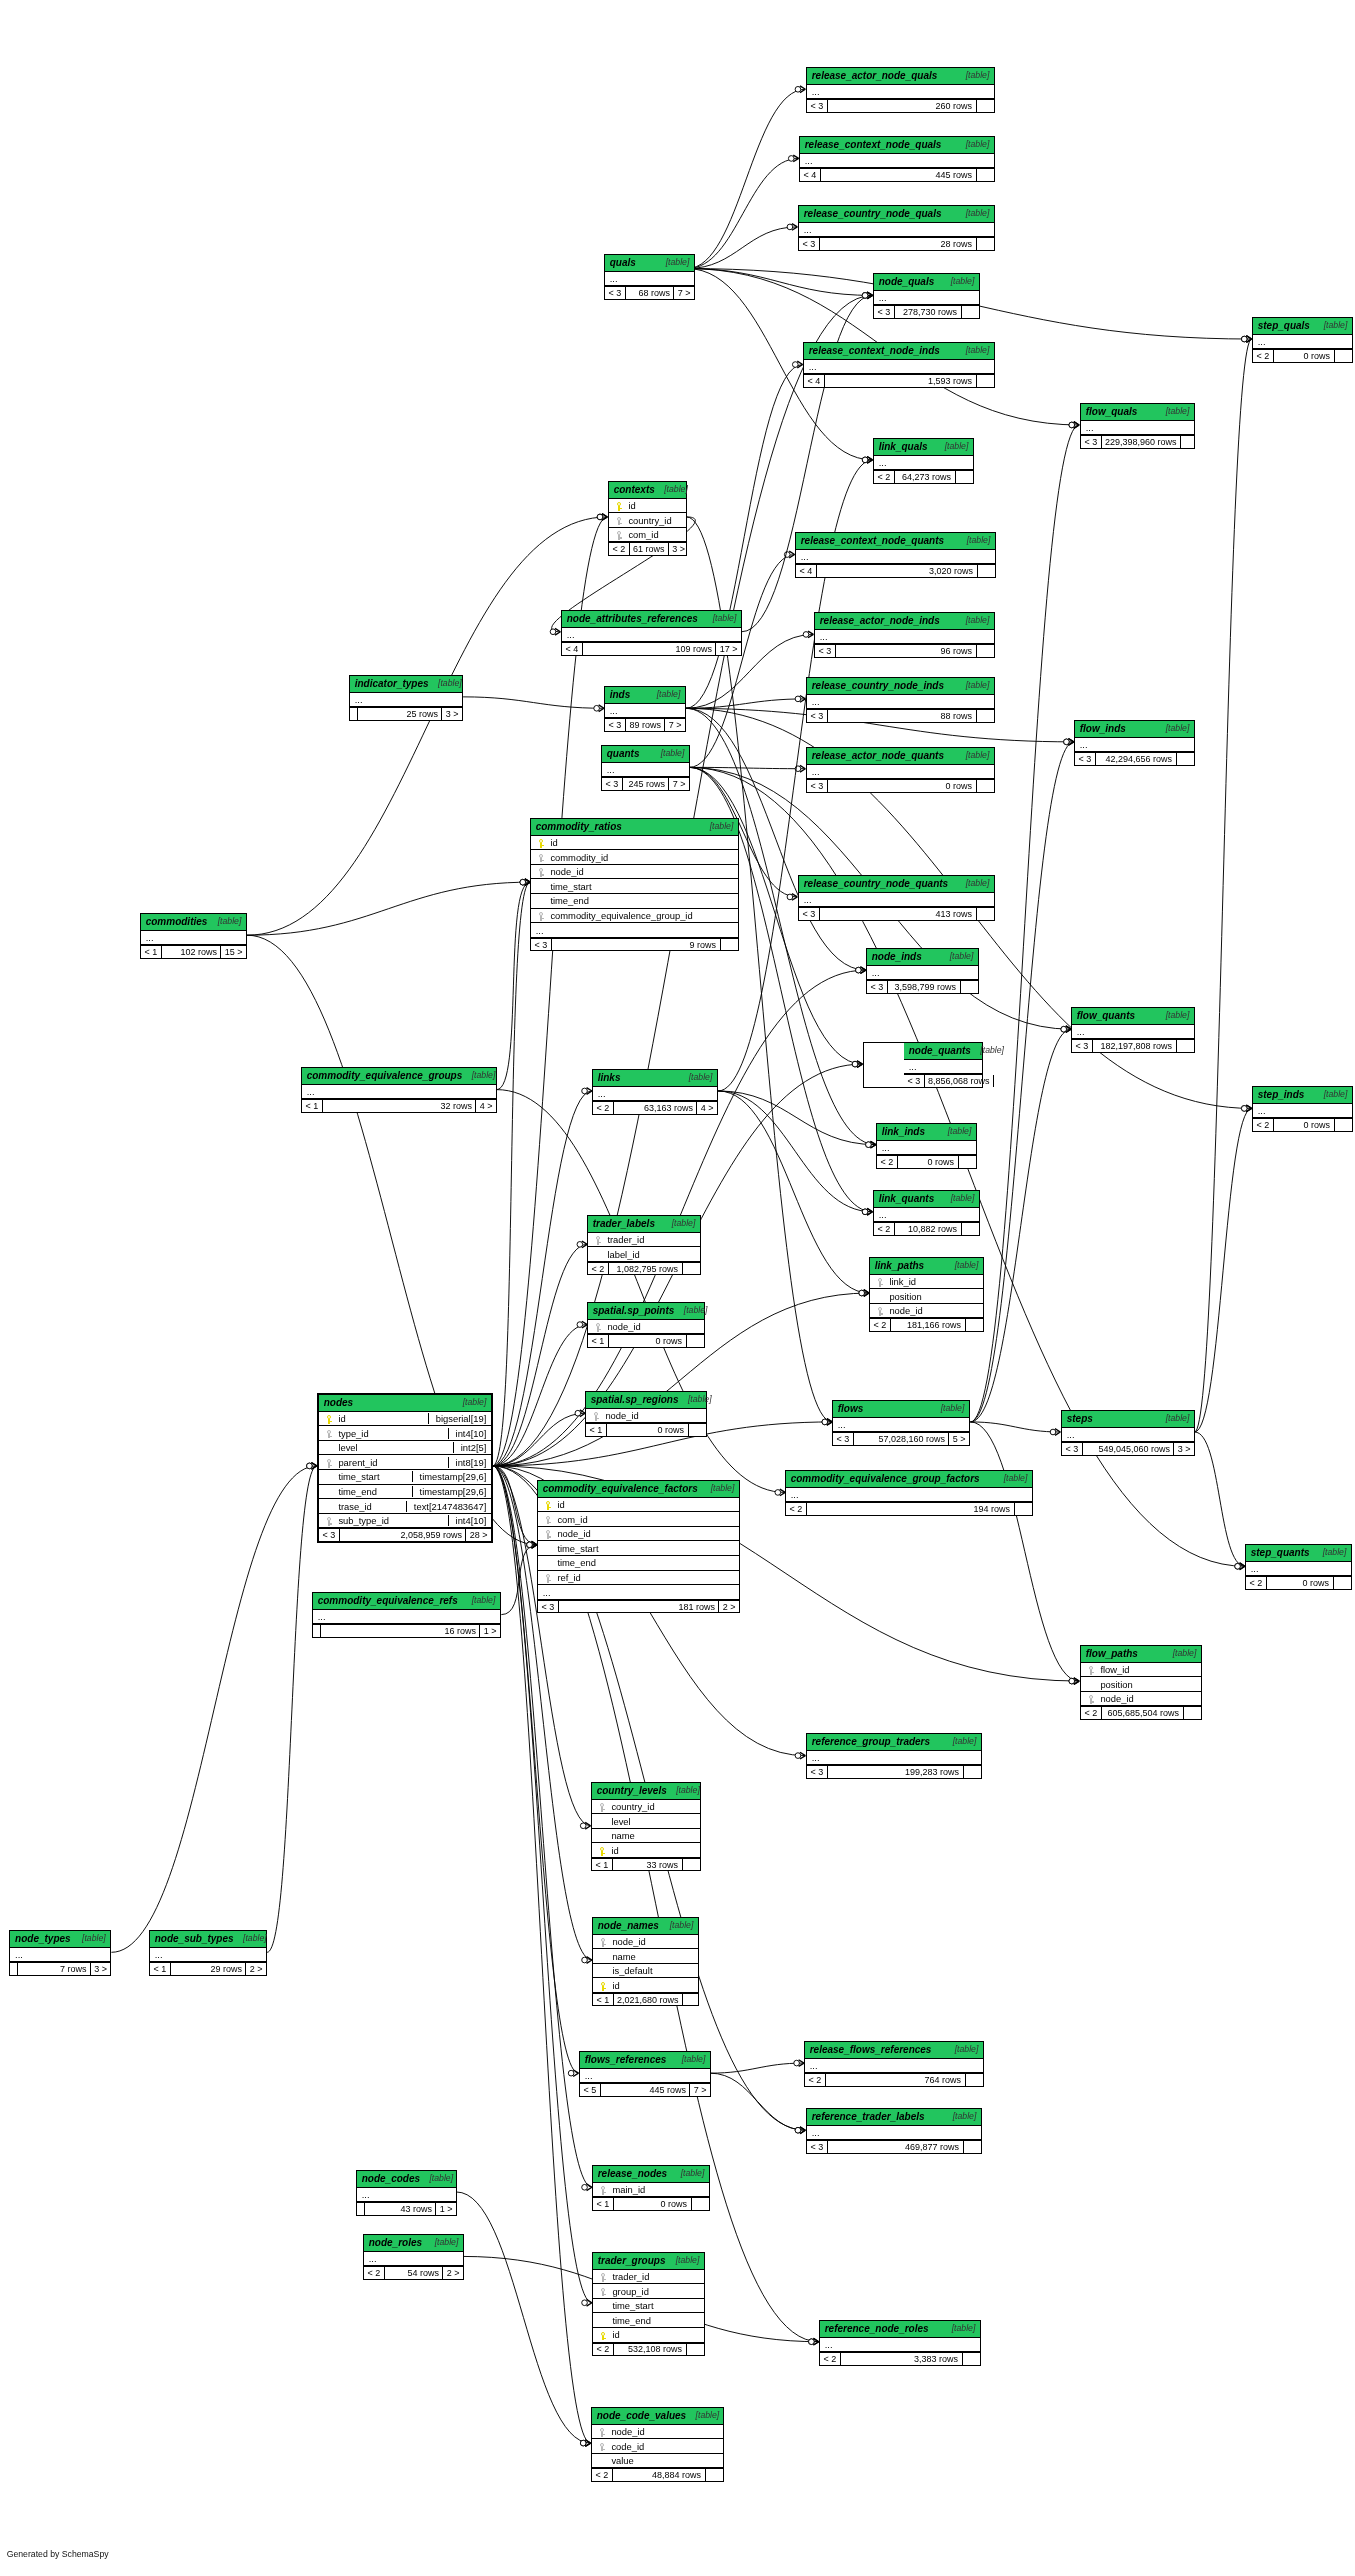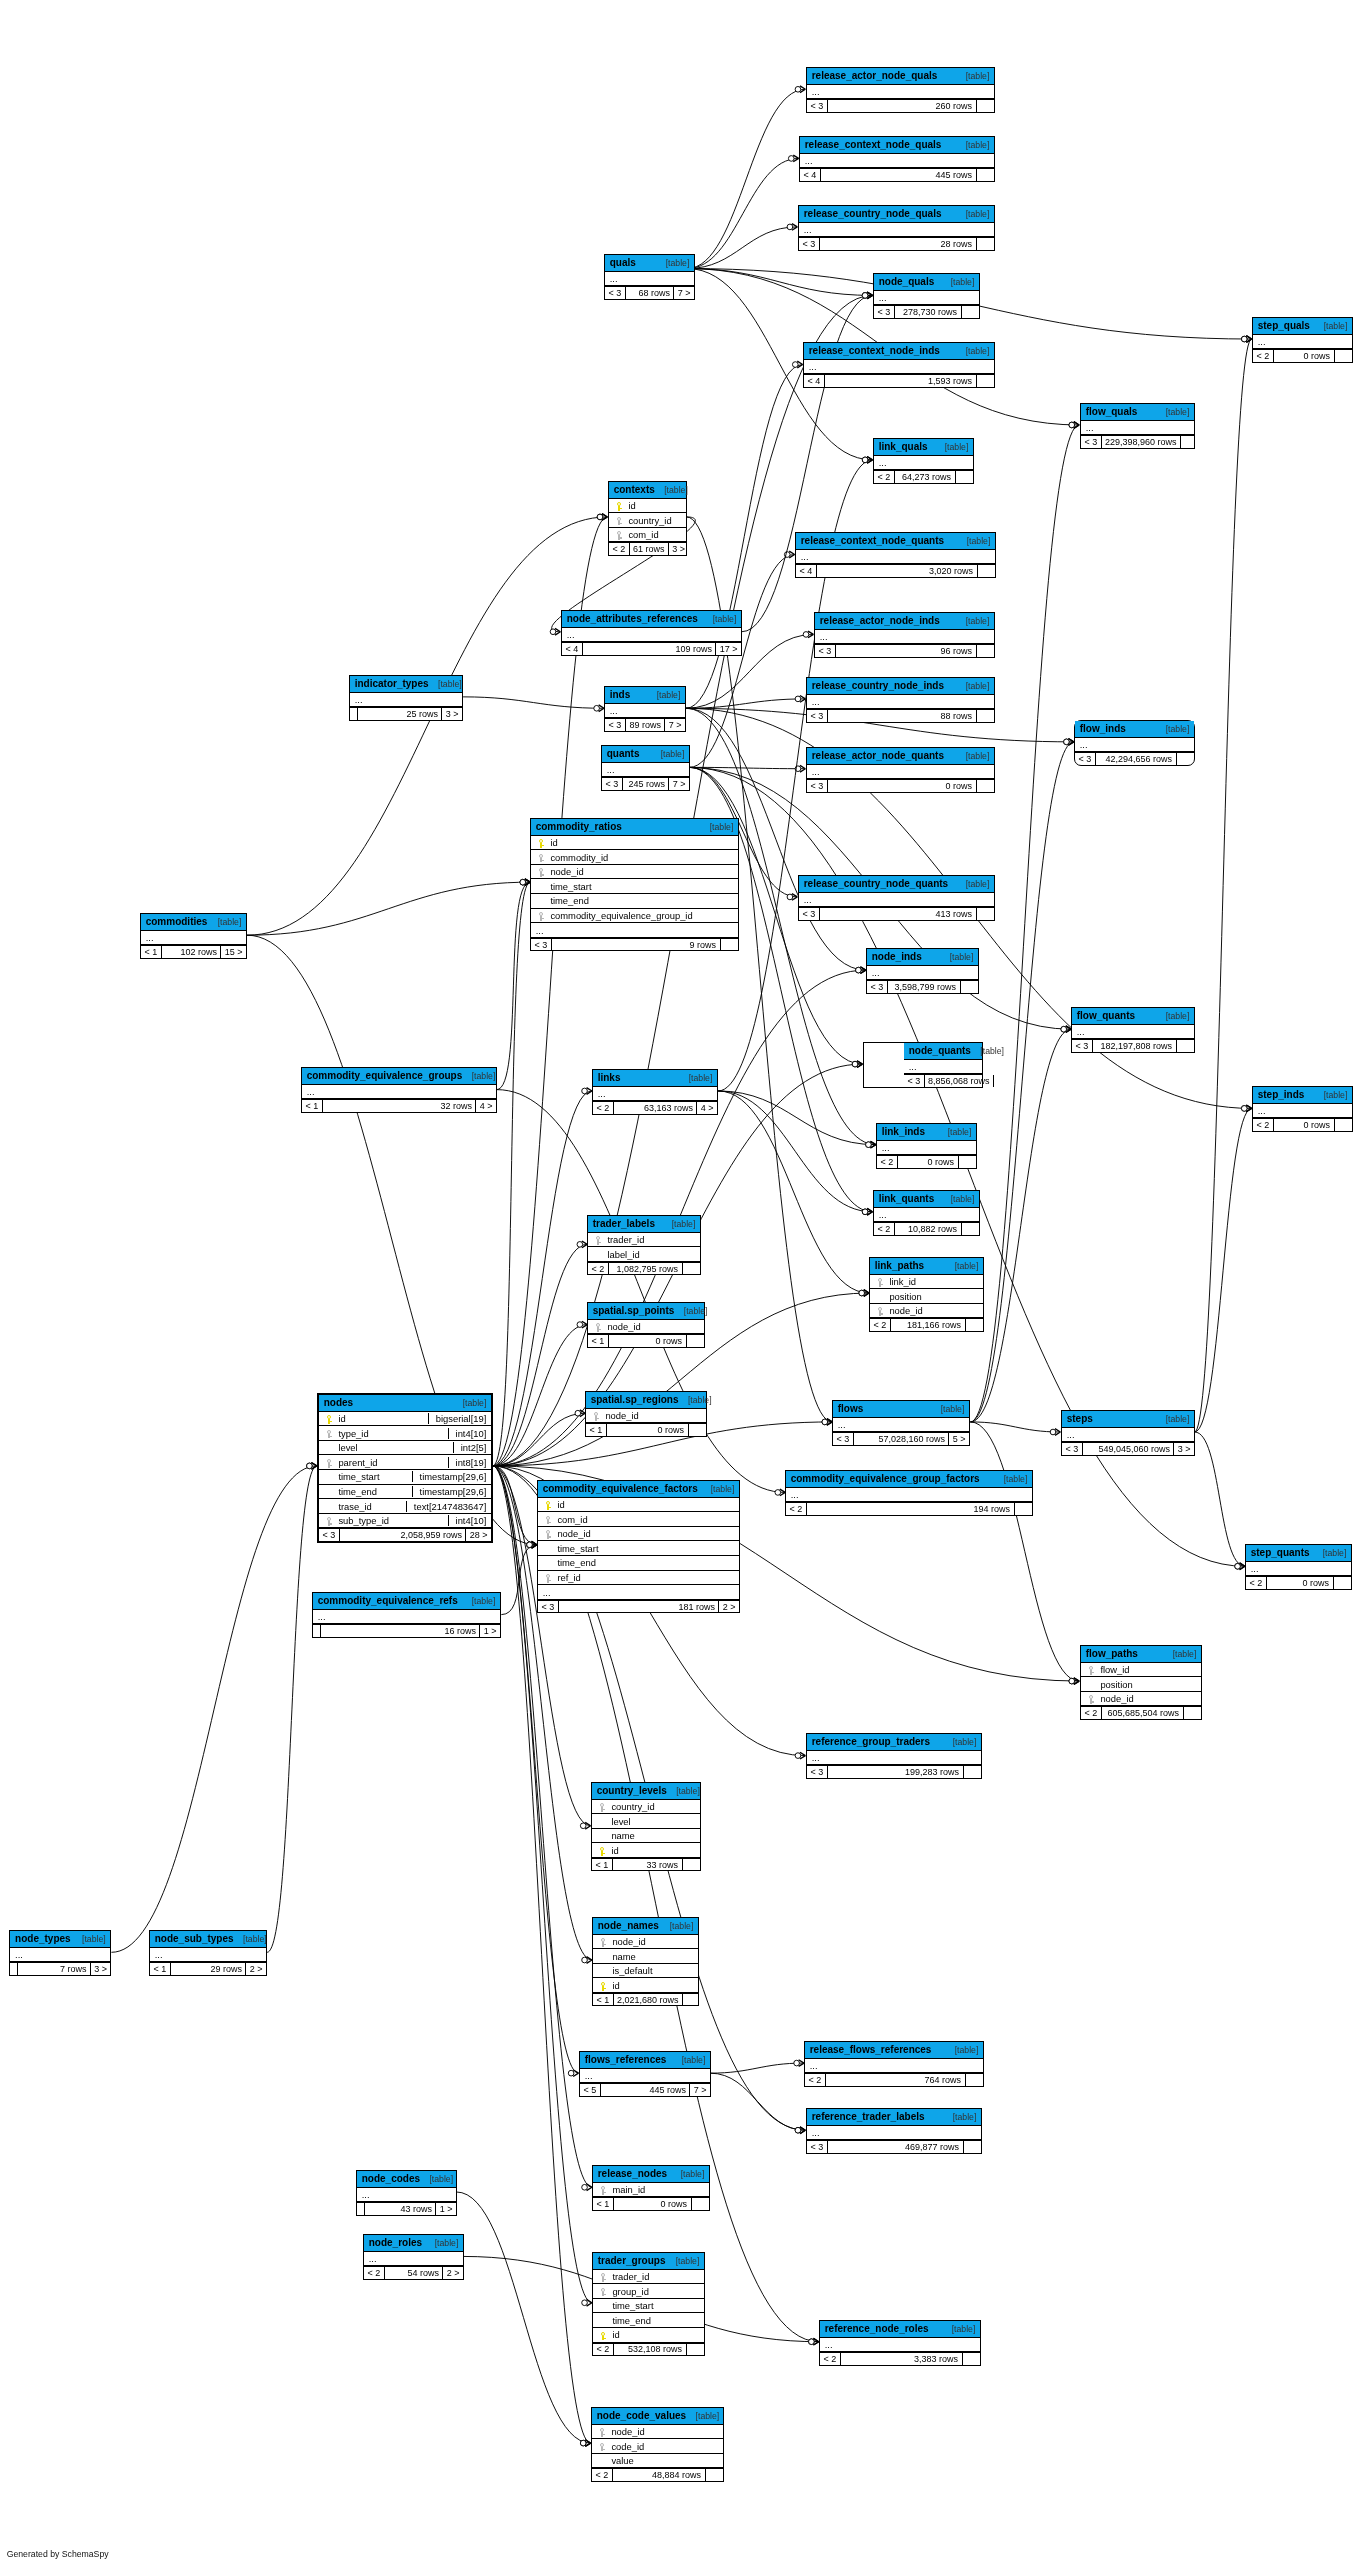--- a/index.html
+++ b/index.html
@@ -1,22 +1,22 @@
 <!DOCTYPE html>
 <html style="font-size:10.7px"><head>
 <meta charset="utf-8">
 <style>
   html,body{margin:0;padding:0;background:#ffffff;}
   body{font-family:"Liberation Sans",sans-serif;}
   #canvas{position:relative;width:1355px;height:2576px;background:#fff;overflow:hidden;}
   #edges{position:absolute;left:0;top:0;width:1355px;height:2576px;pointer-events:none;}
   .tbl{position:absolute;border:0.7px solid #000;background:#fff;box-sizing:border-box;}
   .tbl.focus{border:2px solid #000;}
-  .hdr{display:flex;align-items:center;justify-content:space-between;
-       background:#0ea5e9;border-bottom:0.7px solid #000;padding:2px 4.7px 2.7px 4.7px;box-sizing:border-box;}
+  .hdr{display:flex;align-items:flex-start;justify-content:space-between;
+       background:#22c55e;border-bottom:0.7px solid #000;padding:2px 4.7px 2.7px 4.7px;box-sizing:border-box;font-style:italic;}
   .hdr .nm{font-weight:bold;font-size:10px;color:#000;white-space:nowrap;}
   .hdr .tg{font-size:8.7px;color:#333;margin-left:9.4px;white-space:nowrap;}
   .row{display:flex;align-items:center;border-bottom:0.7px solid #000;
        padding:1.3px 4.7px;box-sizing:border-box;min-height:13.4px;font-size:9.4px;white-space:nowrap;}
   .row:last-of-type{border-bottom:none;}
   .row .kw{width:10.7px;flex:0 0 10.7px;display:inline-block;text-align:center;}
   .row .cn{padding-left:4px;flex:1 1 auto;}
   .row .ty{padding-left:6.7px;text-align:left;border-left:0.7px solid #000;margin-left:4px;}
   .ellip{padding:1.3px 4.7px;font-size:9.4px;color:#000;border-bottom:0.7px solid #000;min-height:13.4px;
          display:flex;align-items:center;box-sizing:border-box;}
@@ -1031,21 +1031,21 @@
           <span class="nm">flow_quals</span>
           <span class="tg">[table]</span>
         </div>
         <div class="ellip">...</div>
         <div class="foot">
           <div class="f1">&lt; 3</div>
           <div class="f2">229,398,960 rows</div>
           <div class="f3"></div>
         </div>
       </div>
-      <div class="tbl" style="left: 1074px; top: 720px; width: 121px; border-radius: 7px;">
+      <div class="tbl" style="left: 1074px; top: 720px; width: 121px;">
         <div class="hdr">
           <span class="nm">flow_inds</span>
           <span class="tg">[table]</span>
         </div>
         <div class="ellip">...</div>
         <div class="foot">
           <div class="f1">&lt; 3</div>
           <div class="f2">42,294,656 rows</div>
           <div class="f3"></div>
         </div>

